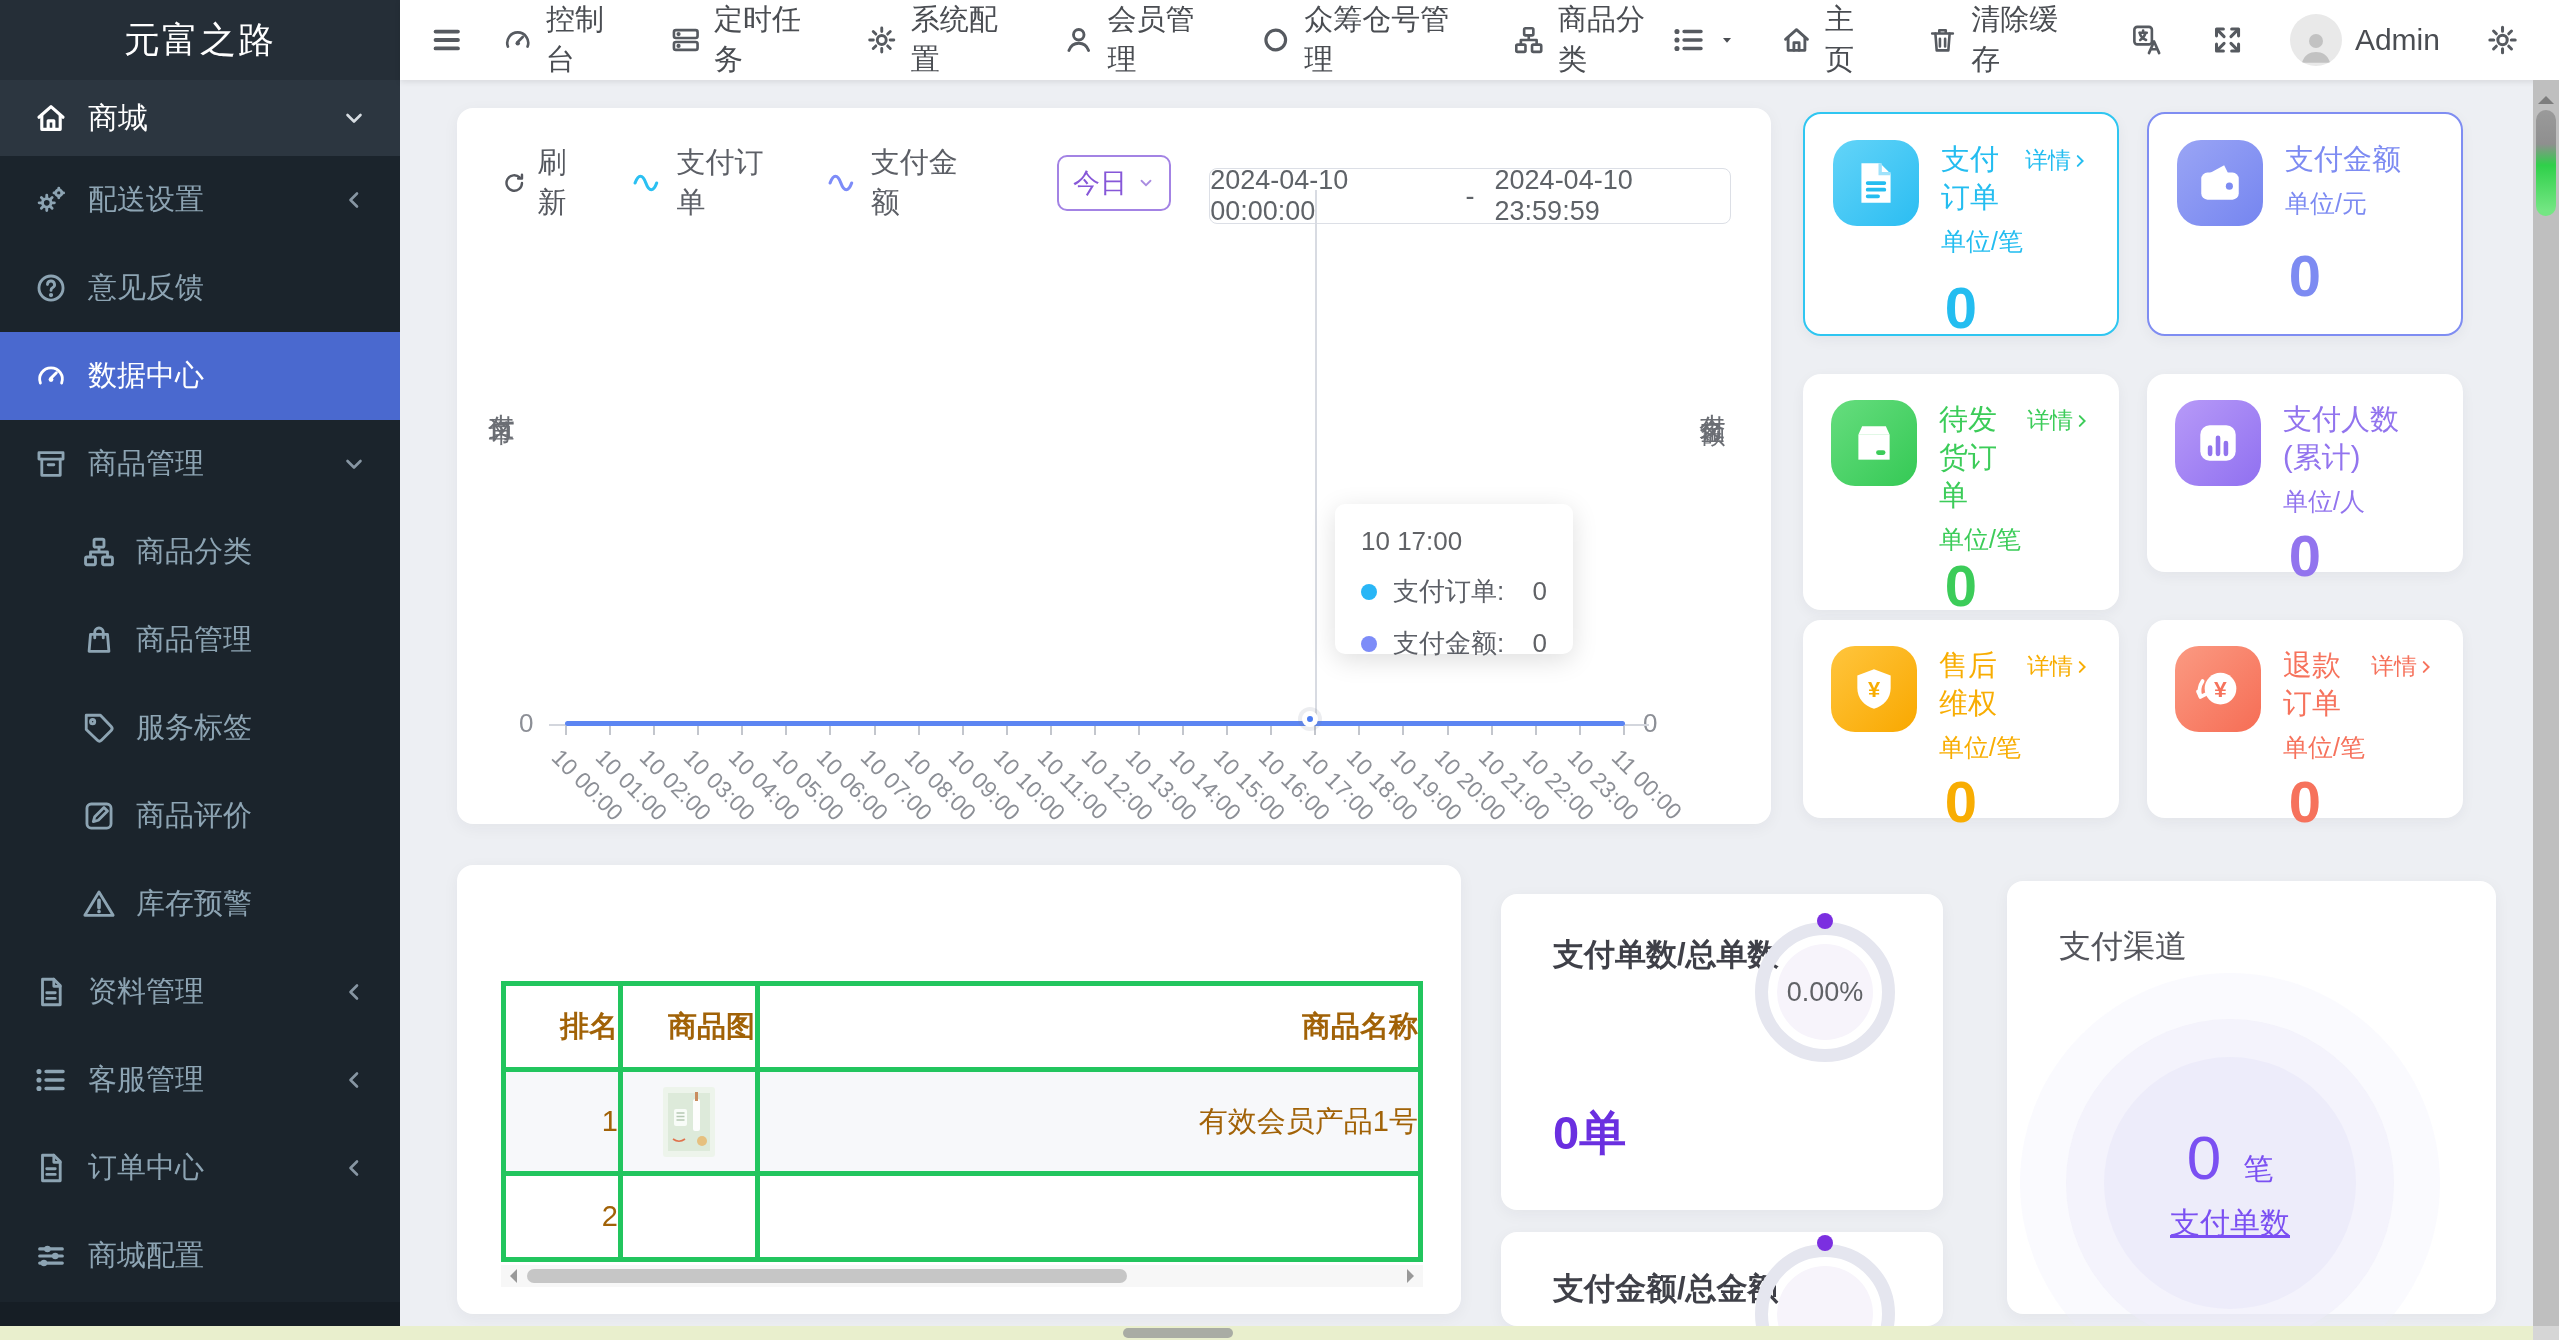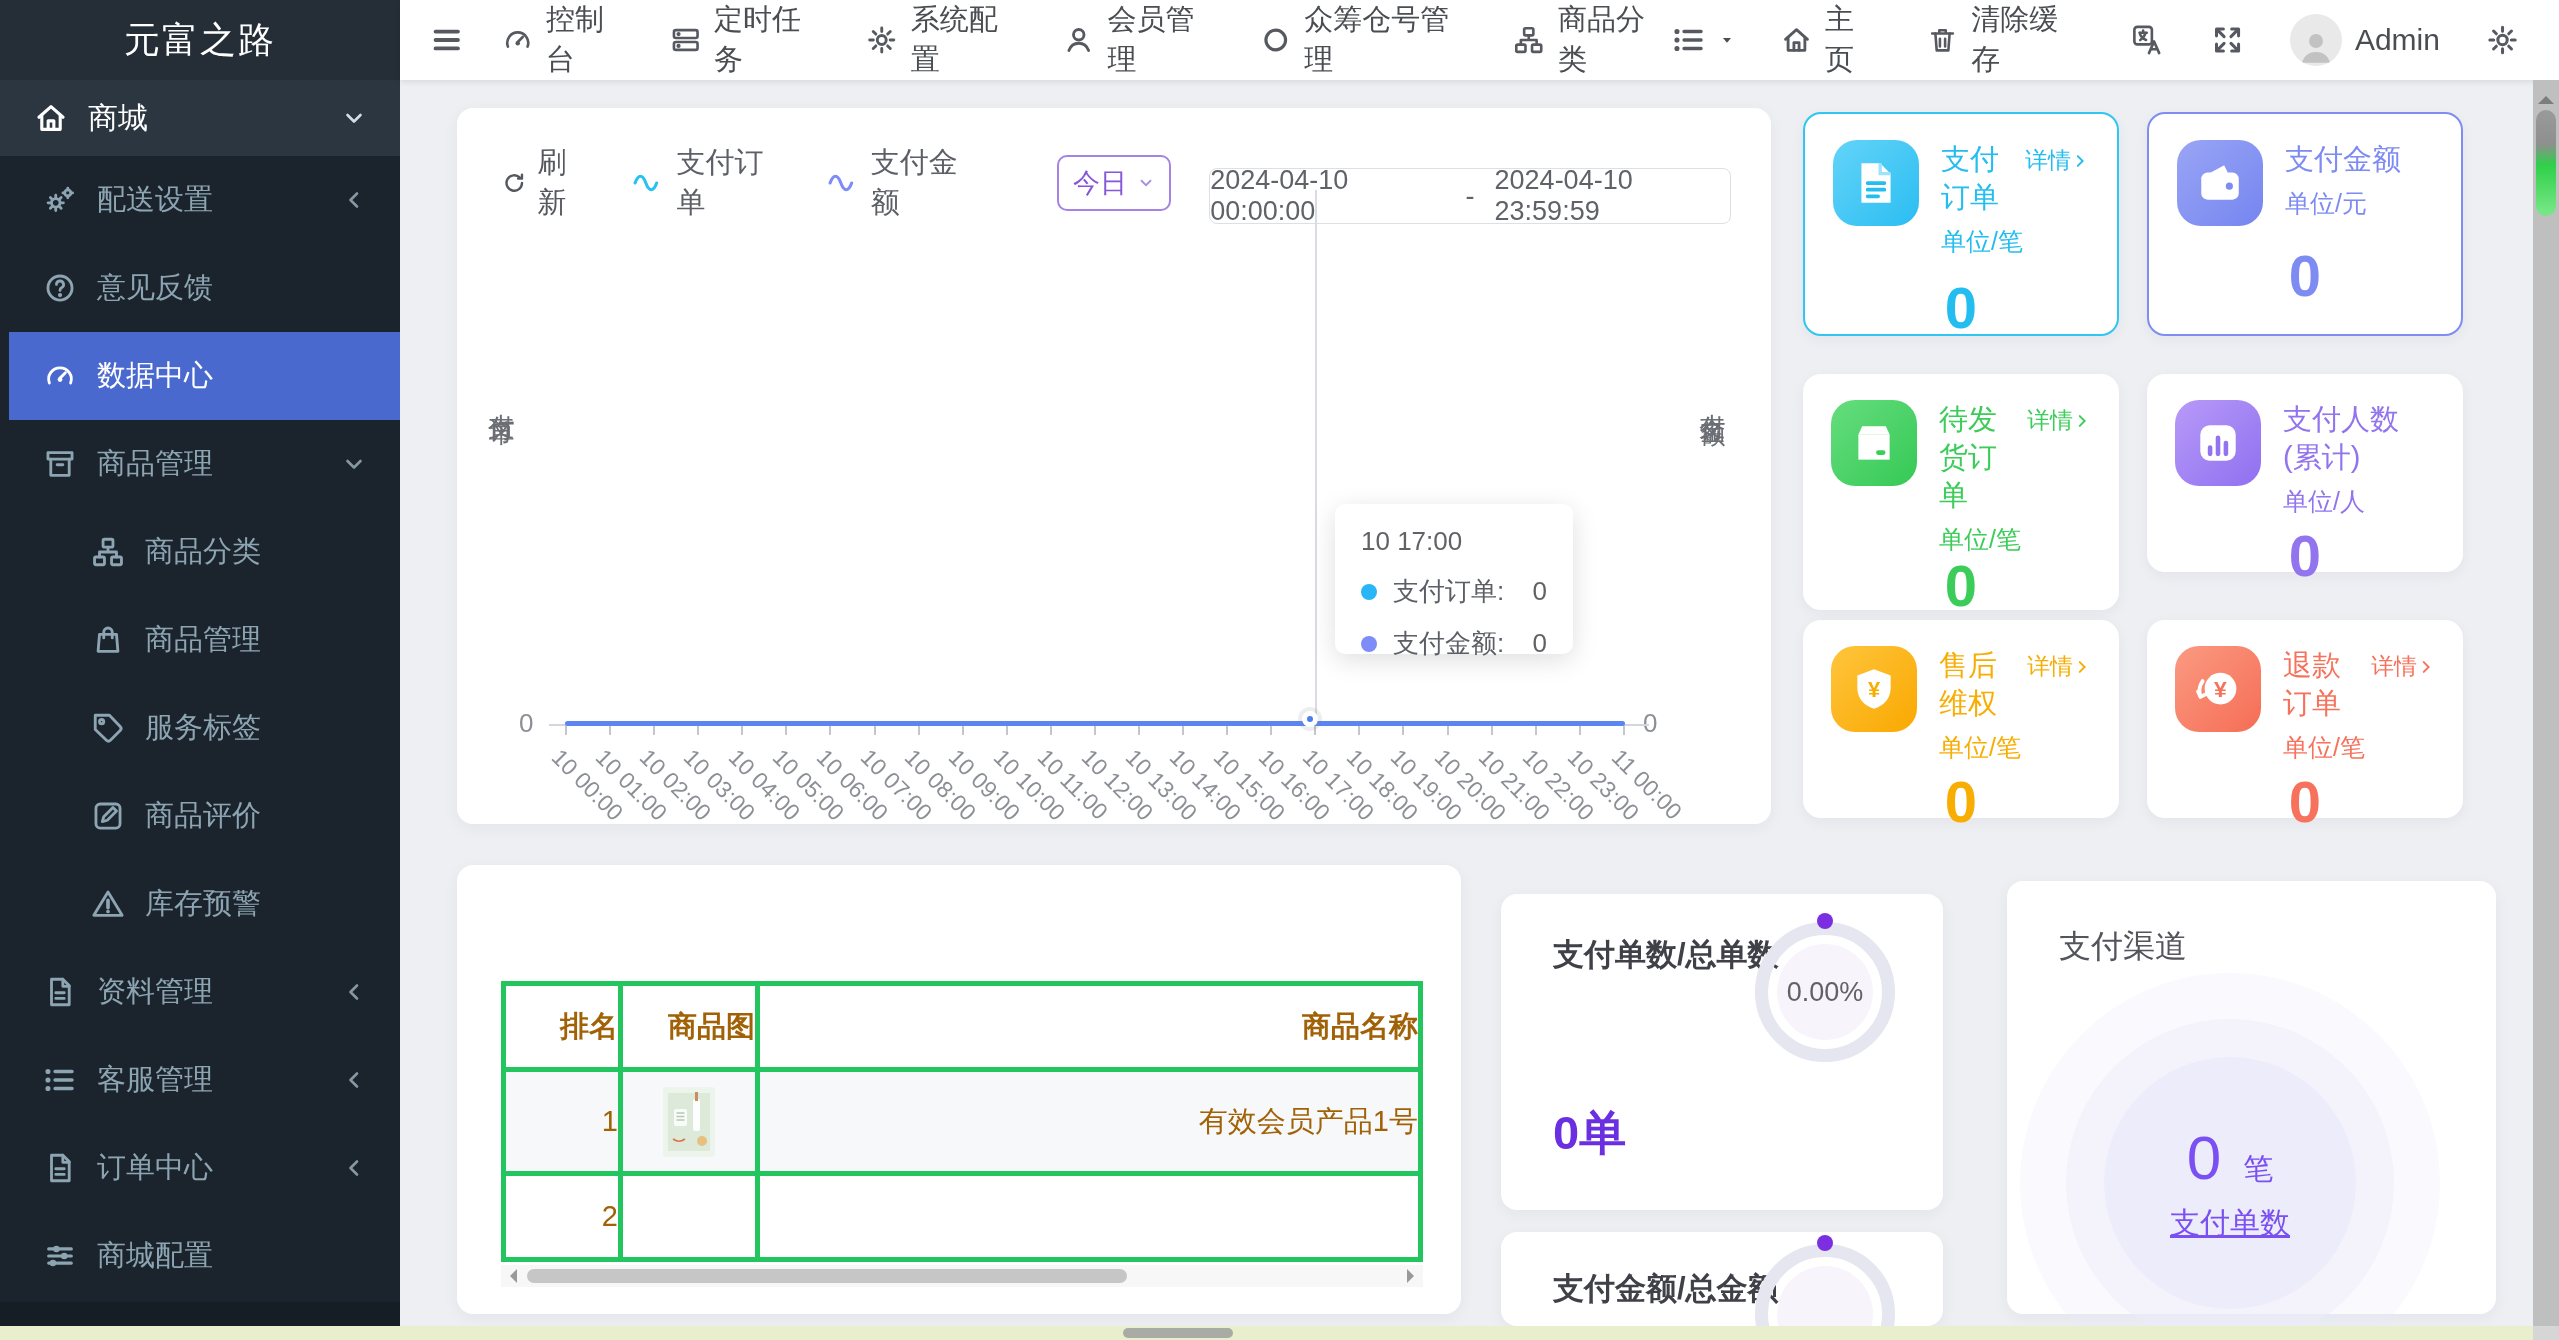--- a/index.html
+++ b/index.html
@@ -5,21 +5,21 @@
   * { margin:0; padding:0; box-sizing:border-box; }
   html,body { width:2559px; height:1340px; overflow:hidden; }
   body { font-family:"Liberation Sans","DejaVu Sans",sans-serif; background:#edeff3; position:relative; }
   .screen { position:relative; width:2559px; height:1340px; overflow:hidden; }
   svg { display:block; }
 
   
   .sidebar { position:absolute; left:0; top:0; width:400px; height:1340px; background:#1b242c; z-index:5; }
   .sb-title { height:80px; line-height:80px; text-align:center; color:#fff; font-size:36px; letter-spacing:2px; background:#252e37; }
   .sb-head { height:76px; display:flex; align-items:center; gap:20px; padding:0 34px; background:#2c3640; color:#fff; font-size:30px; cursor:pointer; }
-  .sb-menu { background:#1b242c;padding-left:9px; }
+  .sb-menu { background:#1b242c; }
   .sb-item { height:88px; display:flex; align-items:center; gap:20px; padding:0 34px; color:#8da4b3; font-size:29px; cursor:pointer; }
   .sb-item.indent { padding-left:82px; }
   .sb-item.active { background:#4a69cf; color:#fff; }
   .sb-ic { width:34px; height:34px; flex:none; }
   .sb-ic svg { width:100%; height:100%; }
   .chev { margin-left:auto; width:24px; height:24px; color:#8796a3; flex:none; }
   .sb-head .chev { color:#d7dde2; }
   .chev svg { width:100%; height:100%; }
   .chev.down svg { transform:rotate(90deg); }
   .chev.left svg { transform:rotate(180deg); }

